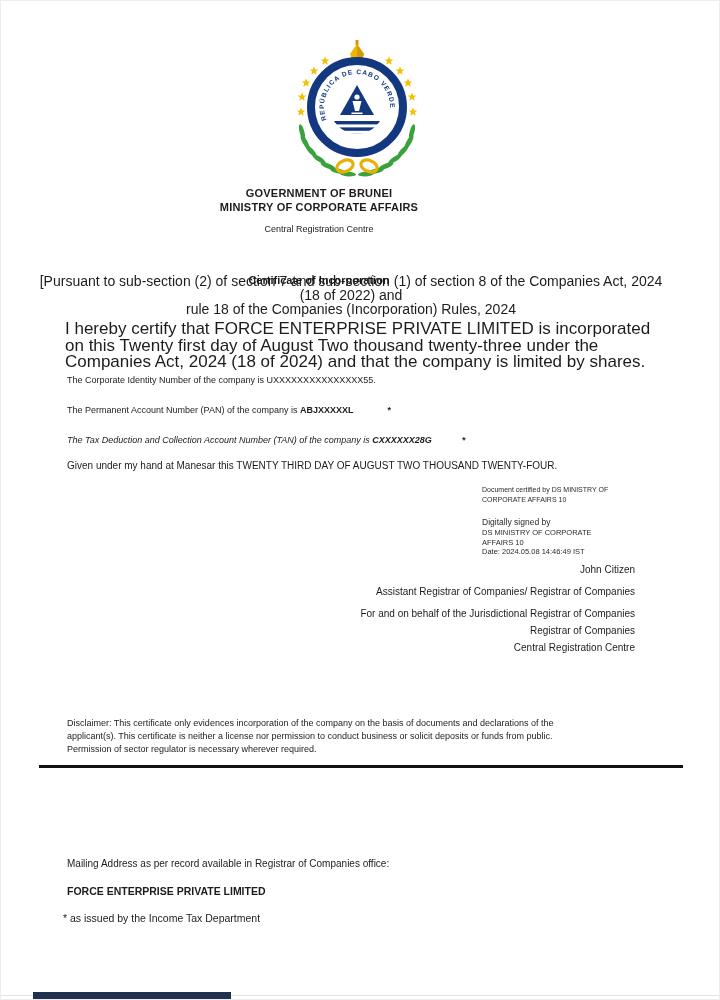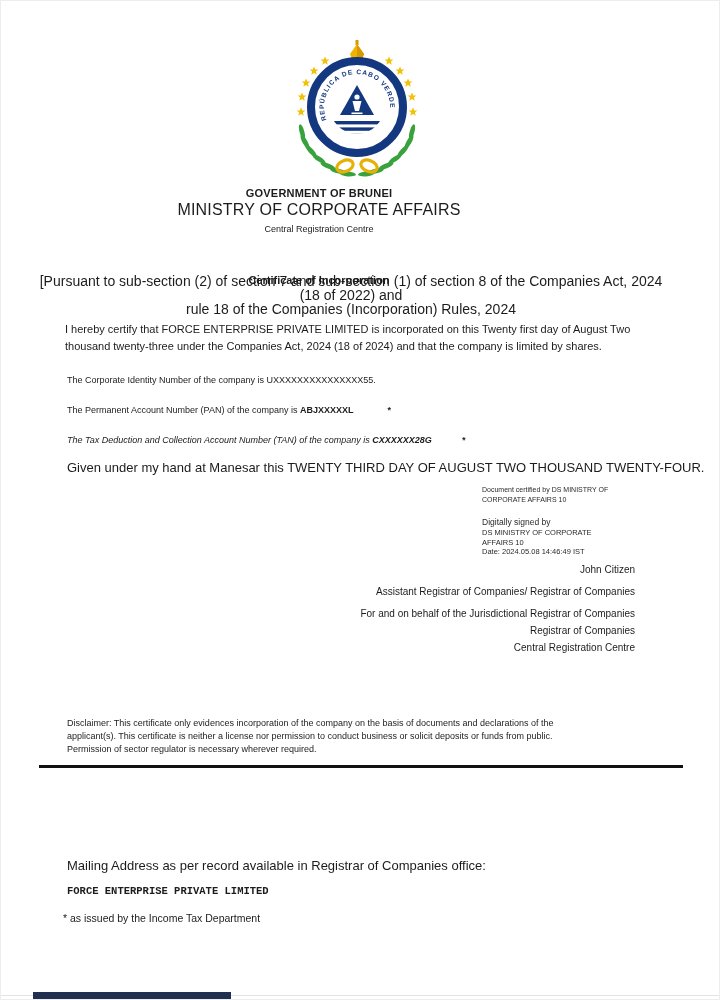--- a/index.html
+++ b/index.html
@@ -5,48 +5,48 @@
   html,body{margin:0;padding:0;background:#ffffff;}
   #page{
     position:relative;width:720px;height:1000px;background:#ffffff;
     font-family:"Liberation Sans", sans-serif;color:#1c1c1c;overflow:hidden;
     box-sizing:border-box;border:1px solid #ededed;
   }
   .abs{position:absolute;}
   .ctr{left:0;width:636px;text-align:center;}
   .bold{font-weight:bold;margin-top:28px;}
   .gov{top:186px;font-size:11px;font-weight:bold;letter-spacing:.2px;}
-  .min{top:200px;font-size:16px;font-weight:normal;letter-spacing:.2px;}
+  .min{top:200px;font-size:11px;font-weight:bold;letter-spacing:.2px;}
   .crc{top:223px;font-size:9px;}
   .title{top:241px;font-size:11px;font-weight:bold;margin-top:32px;}
   .pursuant{top:273px;font-size:14px;line-height:14px;padding-left:32px;}
-  .body-par{top:320px;left:64px;width:596px;font-size:11px;line-height:16.5px;text-align:left;}
+  .body-par{top:320px;left:64px;width:596px;font-size:17px;line-height:16.5px;text-align:left;}
   .infoline{left:66px;font-size:9px;}
   .cin{top:374px;}
   .pan{top:404px;}
   .tan{top:434px;font-style:italic;}
-  .given{top:459px;font-size:13px;}
+  .given{top:459px;font-size:10px;}
   .ast{font-weight:bold;}
   .pan .ast{margin-left:34px;}
   .tan .ast{margin-left:30px;}
   .certblock{left:481px;top:484px;width:175px;font-size:7px;line-height:9.5px;color:#2a2a2a;}
   .dsign{margin-top:13px;}
   .dsign .ds1{font-size:8.5px;line-height:11px;}
   .dsign .dsl{font-size:7.5px;line-height:9.5px;}
   .sigblock{right:84px;top:561px;width:420px;text-align:right;font-size:10px;}
   .sigblock div{position:absolute;right:0;white-space:nowrap;}
   .sig-name{top:2px;}
   .sig-r1{top:24px;}
   .sig-r2{top:46px;text-align:right;}
   .sig-r3{top:63px;padding-left:40px;}
   .sig-r4{top:80px;}
   .disclaimer{left:66px;top:716px;width:524px;font-size:9px;line-height:13px;}
   .rule{left:38px;top:764px;width:644px;height:3px;background:#111;}
-  .mailing{left:66px;top:857px;font-size:13px;}
-  .company{left:66px;top:884px;font-size:10.5px;font-weight:bold;font-family:Liberation Mono, monospace;}
+  .mailing{left:66px;top:857px;font-size:10px;}
+  .company{left:66px;top:884px;font-size:10.5px;font-weight:bold;}
   .footnote{left:62px;top:911px;font-size:10.5px;}
   .bottom-line{left:0;top:994px;width:720px;height:1px;background:#e3e3e3;}
   .bottom-bar{left:32px;top:991px;width:198px;height:9px;background:#22304f;}
 </style>
 </head>
 <body>
 
 <div id="page">
 
   <svg class="abs" style="left:280px;top:38px;" width="156" height="140" viewBox="0 0 156 140">

